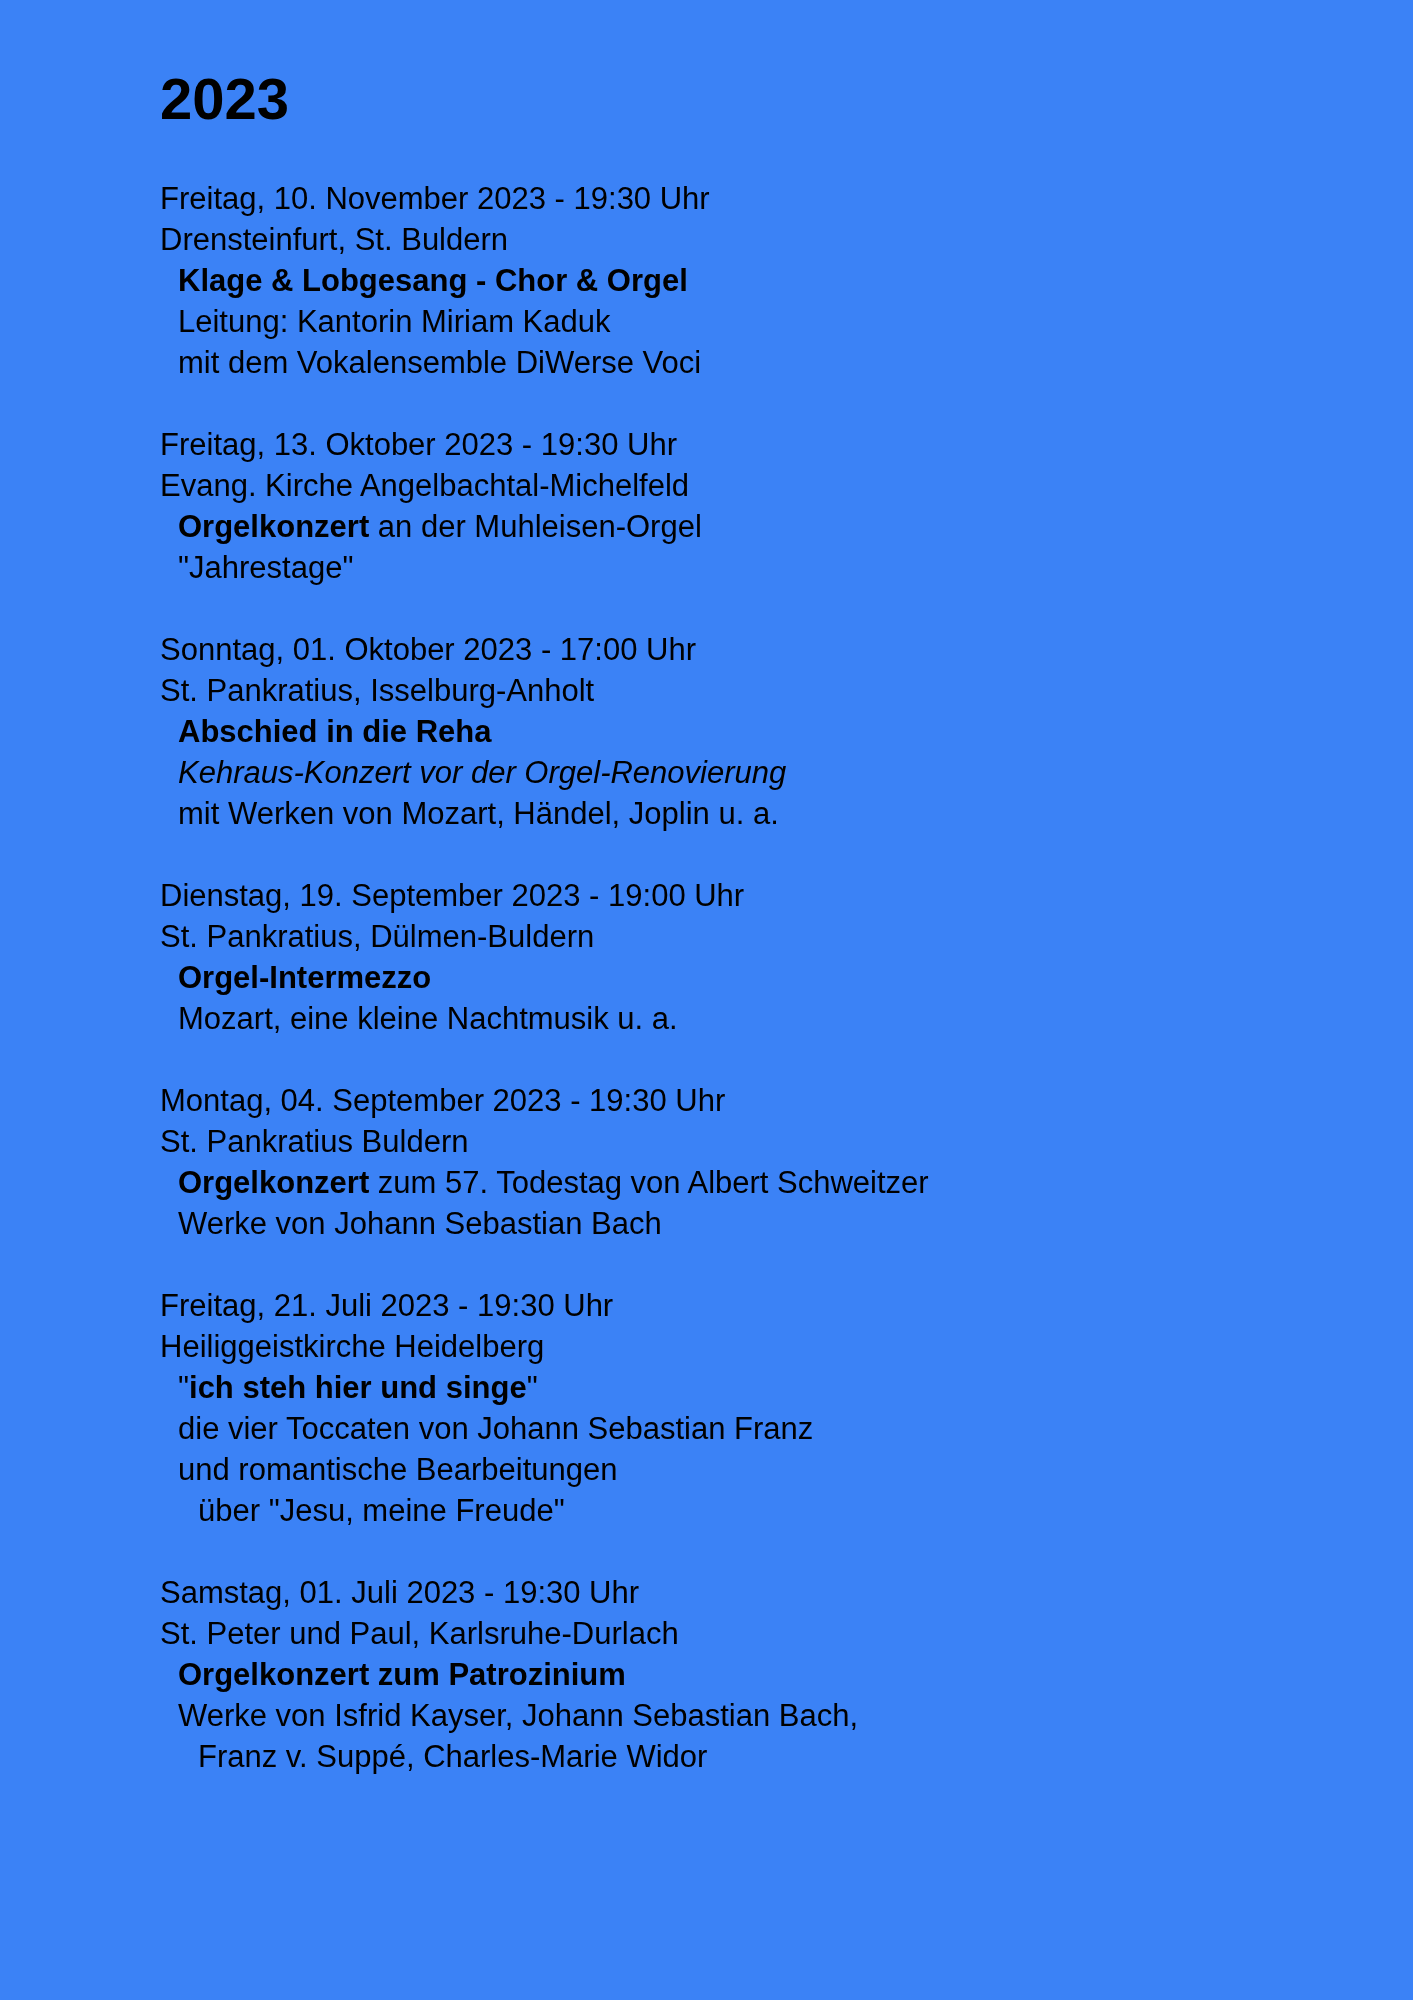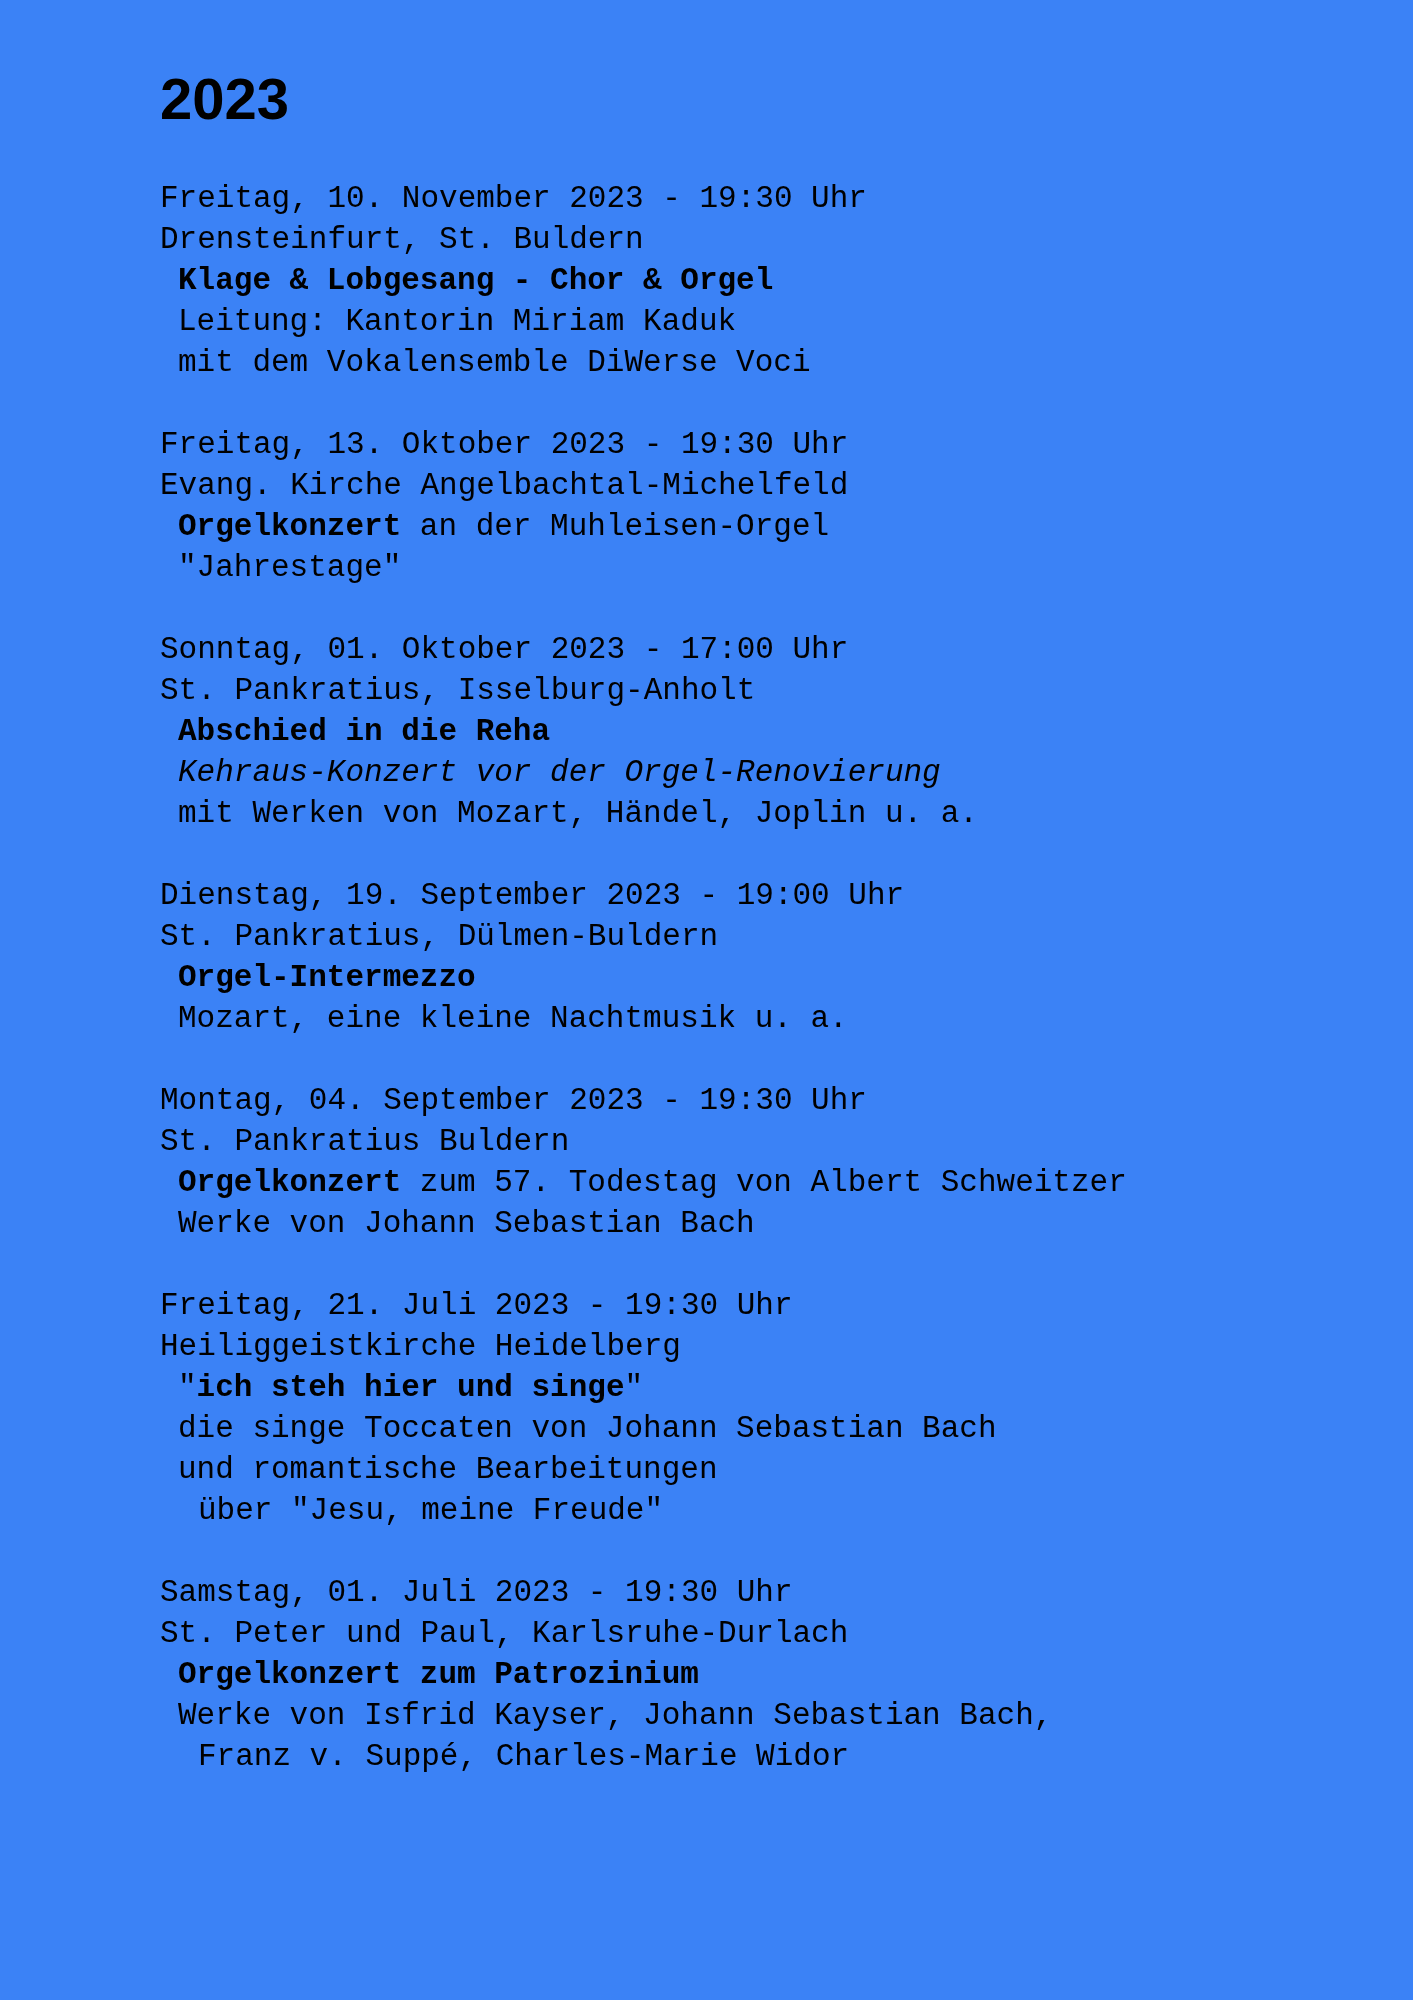--- a/index.html
+++ b/index.html
@@ -27,21 +27,20 @@
   }
   .event {
     margin: 0 0 41px 0;
   }
   .line {
     margin: 0;
     font-size: 31px;
     line-height: 41px;
     font-weight: 400;
     white-space: pre-wrap;
-    font-family: Liberation Mono, monospace;
   }
   .indent0 { padding-left: 0; }
   .indent1 { padding-left: 18px; }
   .indent2 { padding-left: 38px; }
   .bold   { font-weight: 700; }
   .italic { font-style: italic; }
 </style>
 </head>
 <body>
 
@@ -78,21 +77,21 @@
       <section class="event">
         <p class="line indent0">Montag, 04. September 2023 - 19:30 Uhr</p>
         <p class="line indent0">St. Pankratius Buldern</p>
         <p class="line indent1"><span class="bold">Orgelkonzert</span><span> zum 57. Todestag von Albert Schweitzer</span></p>
         <p class="line indent1"><span>Werke von Johann Sebastian Bach</span></p>
       </section>
       <section class="event">
         <p class="line indent0">Freitag, 21. Juli 2023 - 19:30 Uhr</p>
         <p class="line indent0">Heiliggeistkirche Heidelberg</p>
         <p class="line indent1"><span>"</span><span class="bold">ich steh hier und singe</span><span>"</span></p>
-        <p class="line indent1"><span>die singe Toccaten von Johann Sebastian Bach</span></p>
+        <p class="line indent1"><span>die vier Toccaten von Johann Sebastian Franz</span></p>
         <p class="line indent1"><span>und romantische Bearbeitungen</span></p>
         <p class="line indent2"><span>über "Jesu, meine Freude"</span></p>
       </section>
       <section class="event">
         <p class="line indent0">Samstag, 01. Juli 2023 - 19:30 Uhr</p>
         <p class="line indent0">St. Peter und Paul, Karlsruhe-Durlach</p>
         <p class="line indent1"><span class="bold">Orgelkonzert zum Patrozinium</span></p>
         <p class="line indent1"><span>Werke von Isfrid Kayser, Johann Sebastian Bach,</span></p>
         <p class="line indent2"><span>Franz v. Suppé, Charles-Marie Widor</span></p>
       </section>

